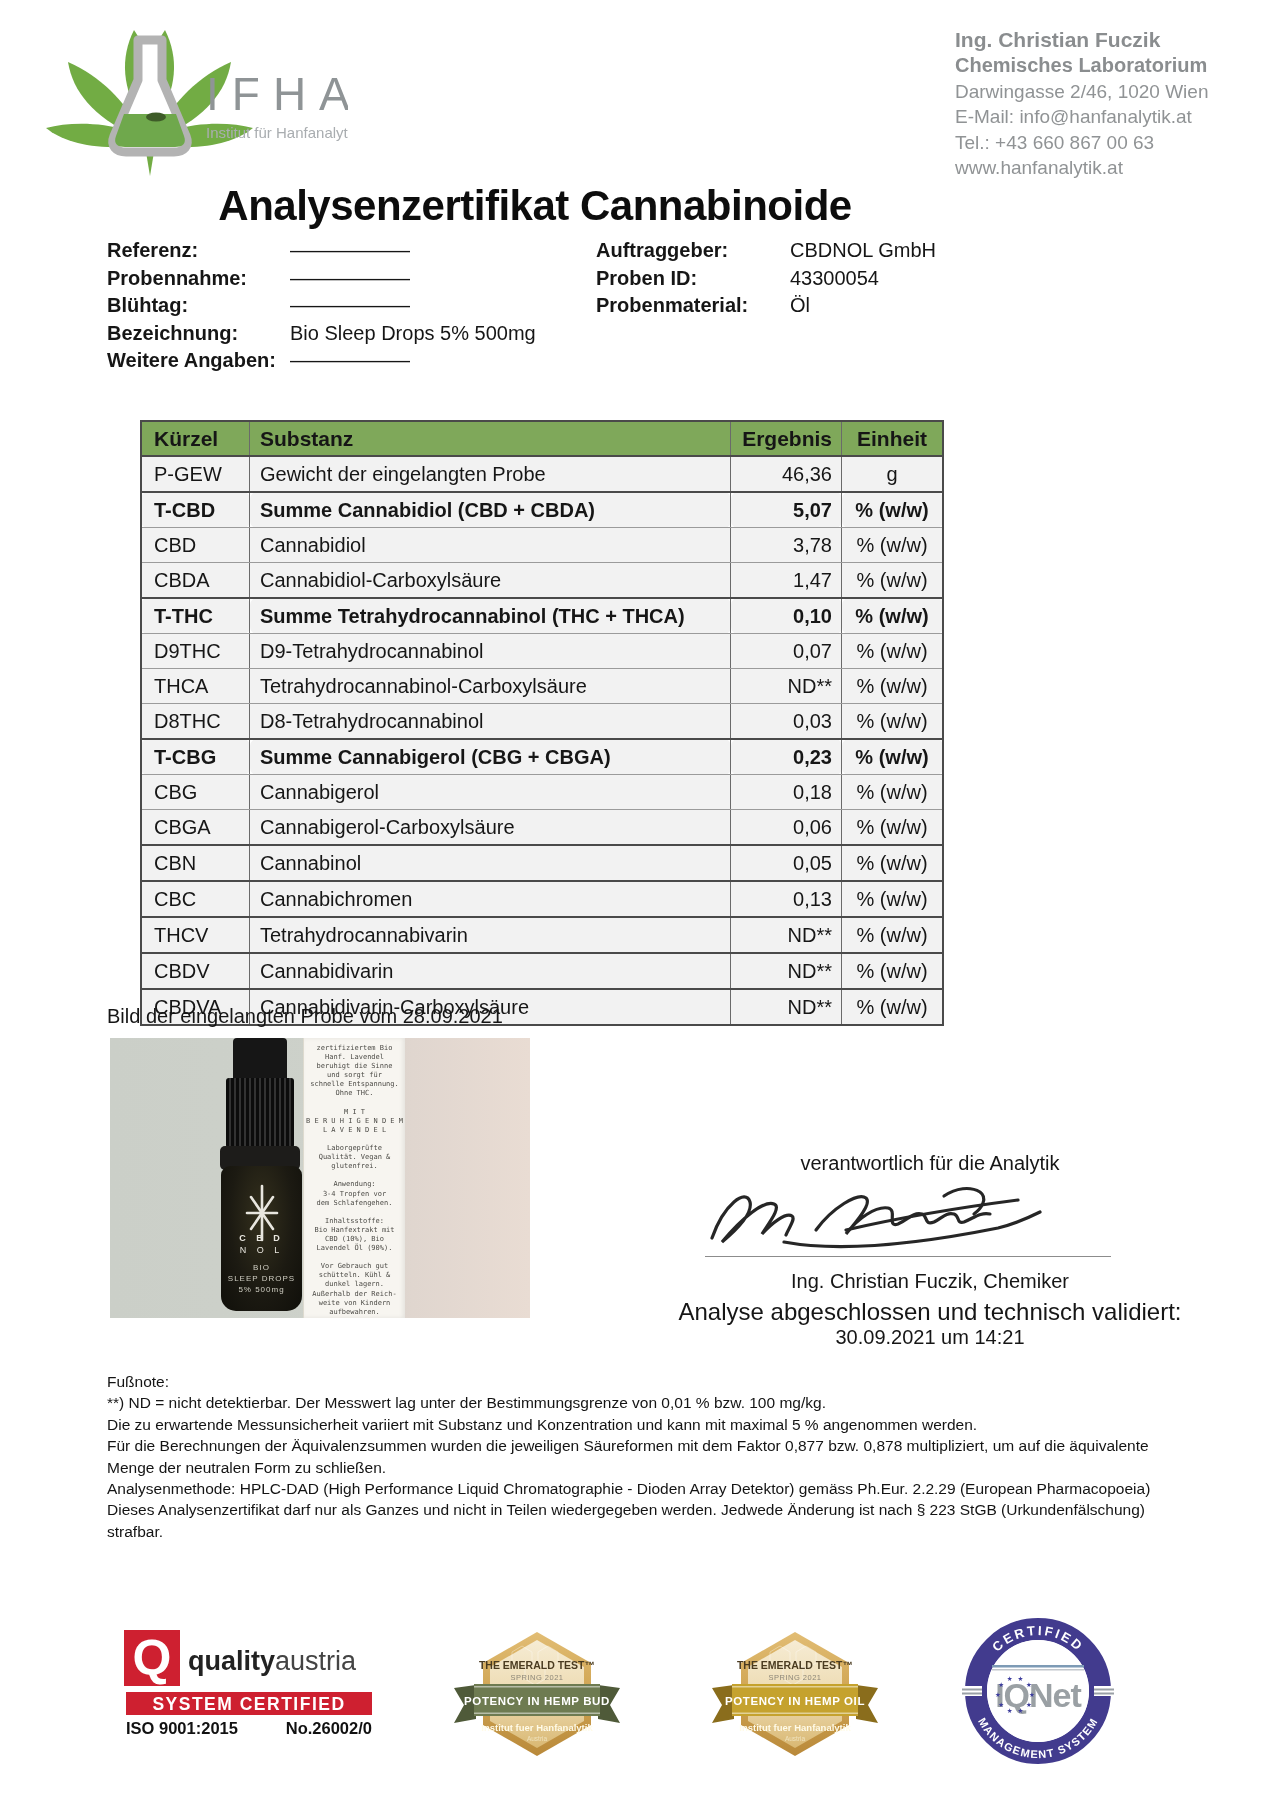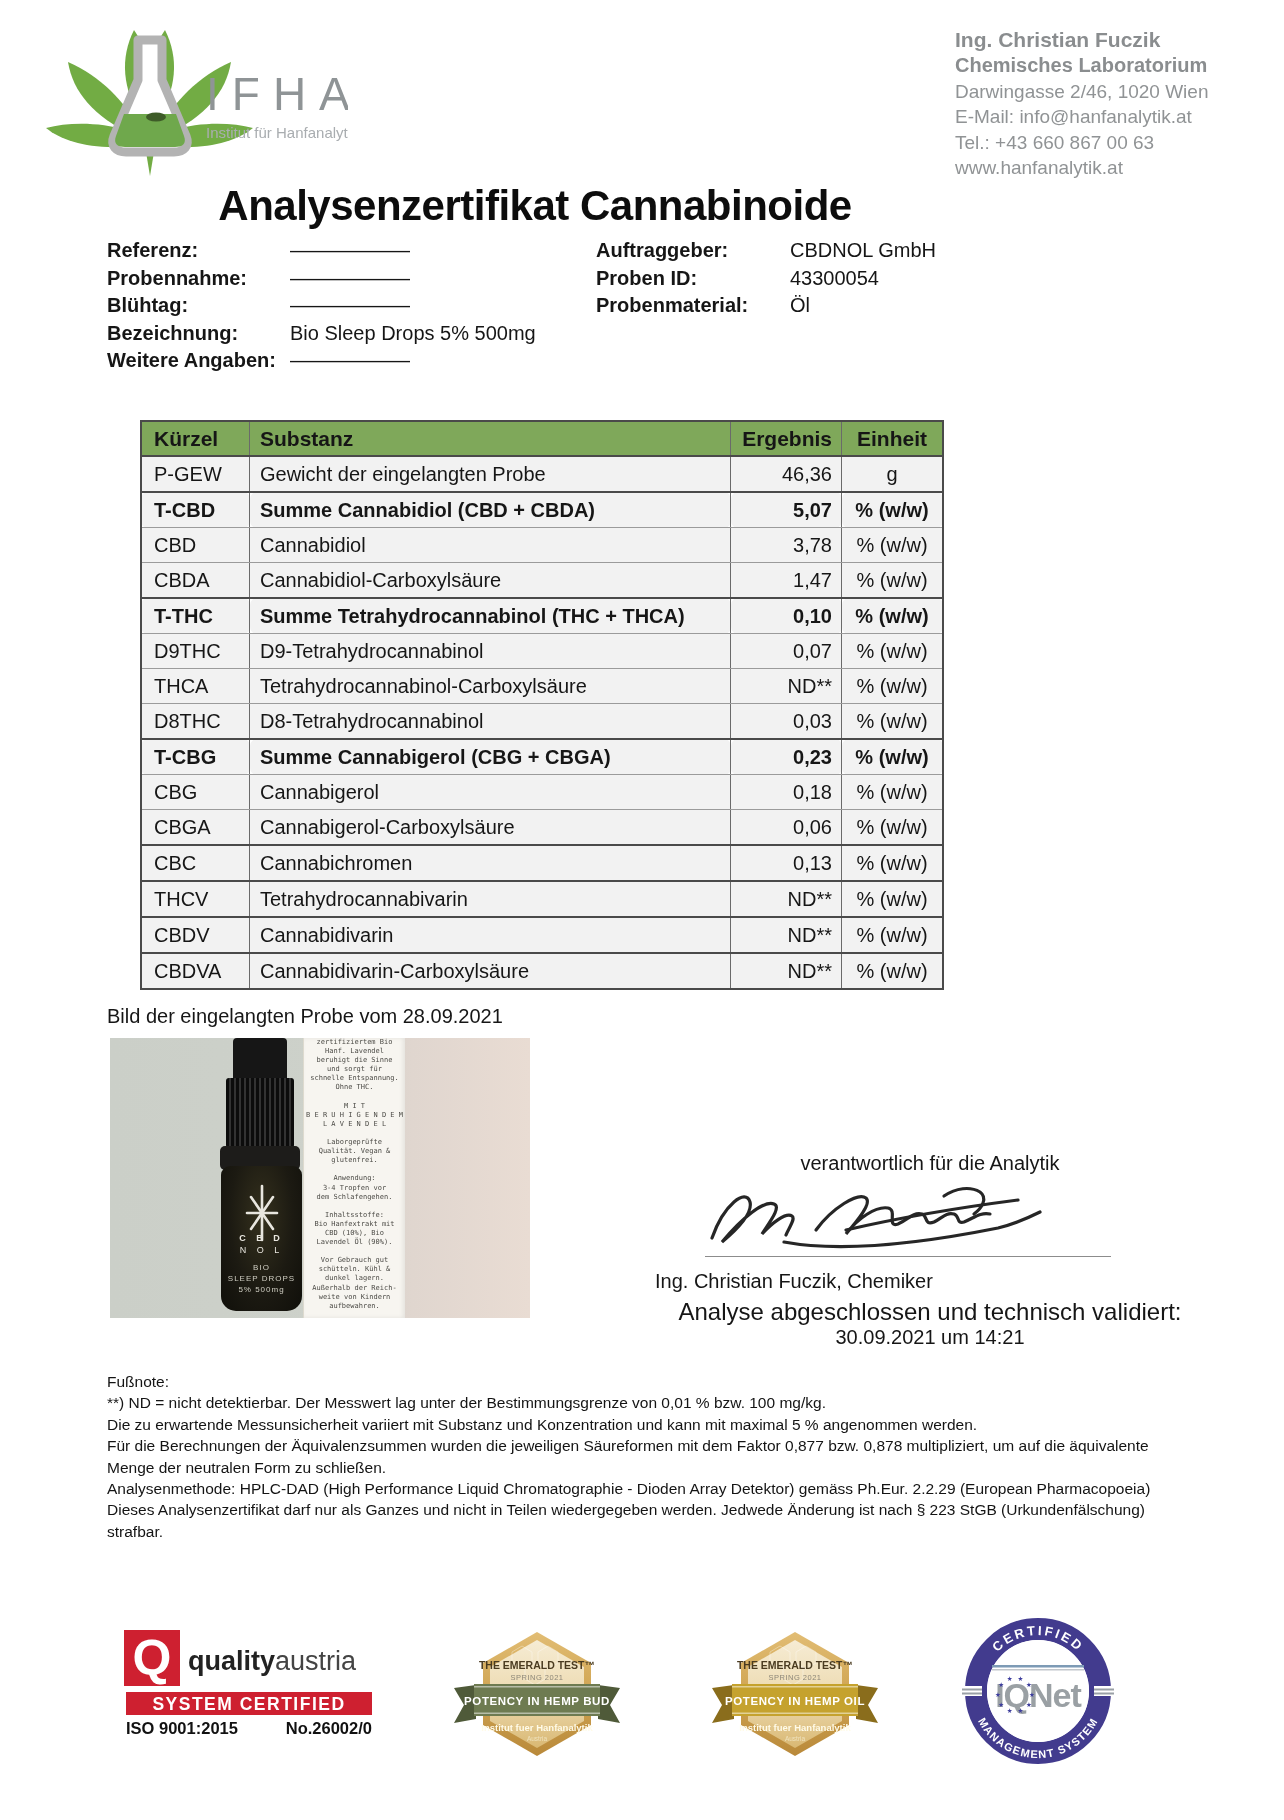--- a/index.html
+++ b/index.html
@@ -58,28 +58,28 @@
                border-radius:9px 9px 15px 15px;}
   .bottle-star{position:absolute;left:24px;top:18px;width:34px;height:58px;}
   .bottle-text{position:absolute;left:0;width:81px;text-align:center;color:#e8e6df;
                font-size:9px;letter-spacing:4px;line-height:12px;}
   .bt1{top:66px;font-weight:bold;} .bt2{top:78px;}
   .bottle-text2{position:absolute;left:0;width:81px;text-align:center;color:#cfcdc2;
                font-size:8px;letter-spacing:1px;line-height:11px;}
   .bl1{top:96px;} .bl2{top:107px;} .bl3{top:118px;}
   #box{position:absolute;left:193px;top:0;width:101px;height:280px;background:#f7f5f0;
        border-left:1px solid #dddacf;box-shadow:inset -2px 0 4px rgba(0,0,0,.08);}
-  #box-lines{text-align:center;font-family:"DejaVu Sans Mono",monospace;
+  #box-lines{padding-top:6px;text-align:center;font-family:"DejaVu Sans Mono",monospace;
              font-size:7px;line-height:9.1px;color:#4c4b46;}
 
   
   #responsible{left:655px;top:1152px;width:550px;text-align:center;font-size:20px;}
   #signature{left:698px;top:1180px;width:370px;height:78px;}
   #sig-line{left:705px;top:1256px;width:406px;height:0;border-top:1.5px solid #8c8c8c;}
-  #signer{left:655px;top:1270px;width:550px;text-align:left;font-size:20px;}
+  #signer{left:655px;top:1270px;width:550px;text-align:center;font-size:20px;}
   #statement{left:655px;top:1298px;width:550px;text-align:center;font-size:24px;}
   #sig-date{left:655px;top:1326px;width:550px;text-align:center;font-size:20px;}
 
   
   #footnote{left:107px;top:1371px;width:1088px;font-size:15.5px;line-height:21.4px;color:#141414;}
 
   
   #qa-logo{left:124px;top:1630px;width:252px;height:110px;}
   #badge-bud{left:452px;top:1628px;width:170px;height:142px;}
   #badge-oil{left:710px;top:1628px;width:170px;height:142px;}
@@ -201,20 +201,26 @@
         <tr class="">
           <td class="c-code">CBG</td>
           <td class="c-sub">Cannabigerol</td>
           <td class="c-res">0,18</td>
           <td class="c-unit">% (w/w)</td>
         </tr>
         <tr class="group-end">
           <td class="c-code">CBGA</td>
           <td class="c-sub">Cannabigerol-Carboxylsäure</td>
           <td class="c-res">0,06</td>
+          <td class="c-unit">% (w/w)</td>
+        </tr>
+        <tr class="group-end">
+          <td class="c-code">CBN</td>
+          <td class="c-sub">Cannabinol</td>
+          <td class="c-res">0,05</td>
           <td class="c-unit">% (w/w)</td>
         </tr>
         <tr class="group-end">
           <td class="c-code">CBC</td>
           <td class="c-sub">Cannabichromen</td>
           <td class="c-res">0,13</td>
           <td class="c-unit">% (w/w)</td>
         </tr>
         <tr class="group-end">
           <td class="c-code">THCV</td>

